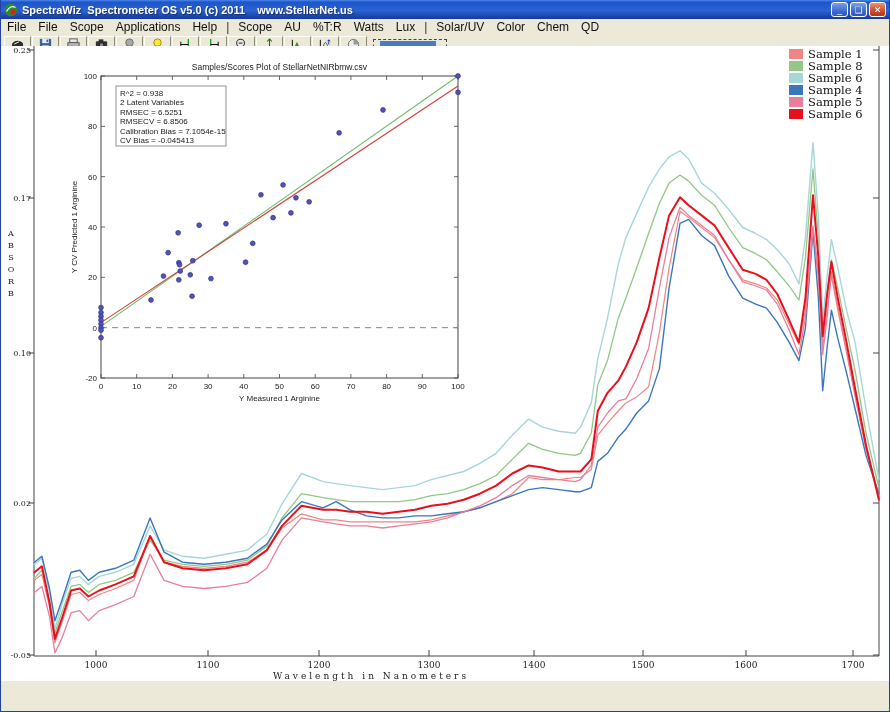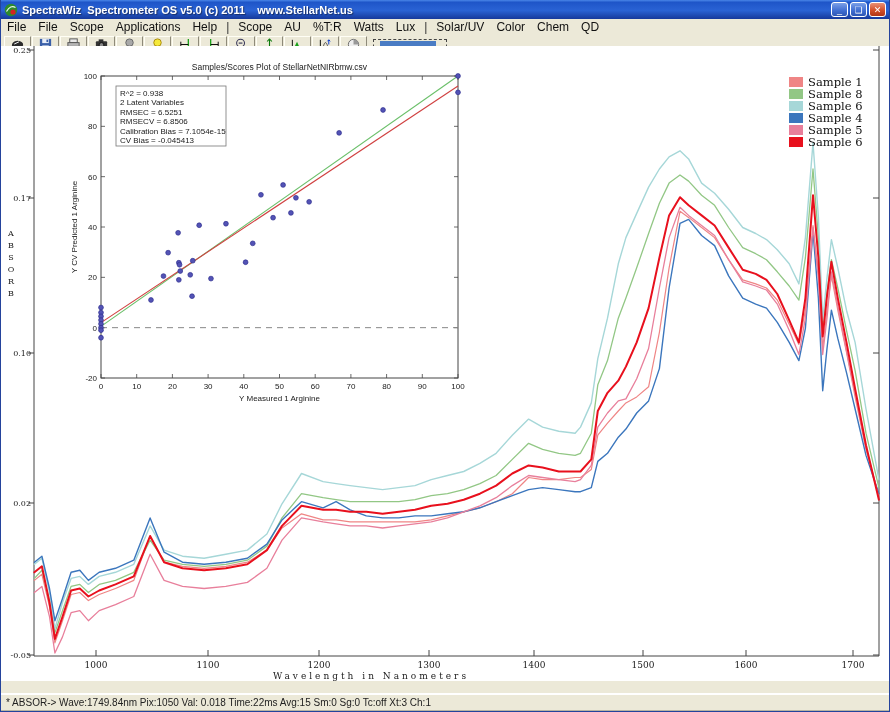--- a/index.html
+++ b/index.html
@@ -36,21 +36,21 @@
   
   .chart-area{position:absolute;left:0;top:46px;width:890px;height:635px;background:#fff;}
   .chart-area svg{position:absolute;left:0;top:0;}
   text{fill:#1a1a1a;}
   .t-serif{font-family:"DejaVu Serif",serif;font-size:9px;}
   .t-serif-sm{font-family:"DejaVu Serif",serif;font-size:8px;}
   .t-xlabel{font-family:"DejaVu Serif",serif;font-size:9px;letter-spacing:3px;}
   .t-ins{font-family:"Liberation Sans",sans-serif;font-size:8px;}
   .t-ins-title{font-family:"Liberation Sans",sans-serif;font-size:8.5px;}
   
-  .legend{position:absolute;left:788px;top:2px;display:flex;flex-direction:column;margin-top:28px;}
+  .legend{position:absolute;left:788px;top:2px;display:flex;flex-direction:column;}
   .legend-row{display:flex;align-items:center;height:12px;}
   .legend-swatch{width:14px;height:10px;margin-right:5px;flex:0 0 auto;}
   .legend-label{font-family:"DejaVu Serif",serif;font-size:11.5px;color:#111;line-height:12px;}
   
   .statusbar{position:absolute;left:0;top:693px;width:100%;height:19px;background:#ece9d8;
              border-top:1px solid #fff;box-shadow:inset 0 1px 0 #fff;
              display:flex;align-items:center;font-size:10px;color:#222;padding-left:5px;
              border-bottom:2px solid #b8b4a2;}
 </style>
 </head>
@@ -335,17 +335,14 @@
           <span class="legend-swatch" style="background: rgb(232, 127, 155);"></span>
           <span class="legend-label">Sample 5</span>
         </div>
         <div class="legend-row">
           <span class="legend-swatch" style="background: rgb(232, 16, 29);"></span>
           <span class="legend-label">Sample 6</span>
         </div>
       </div>
   </div>
 
-  <div class="statusbar">
-    <span>* ABSOR-&gt;   Wave:1749.84nm Pix:1050 Val: 0.018 Time:22ms Avg:15 Sm:0 Sg:0 Tc:off Xt:3 Ch:1</span>
-  </div>
 
 </div>
 
 </body></html>

